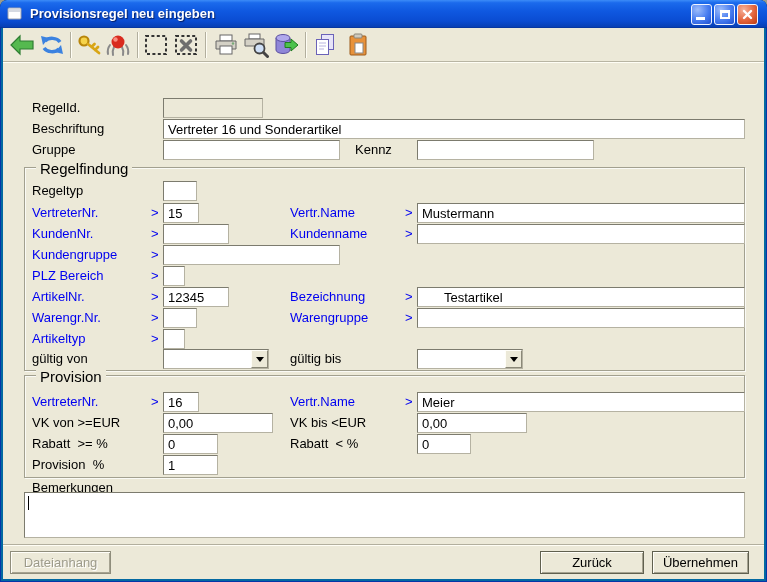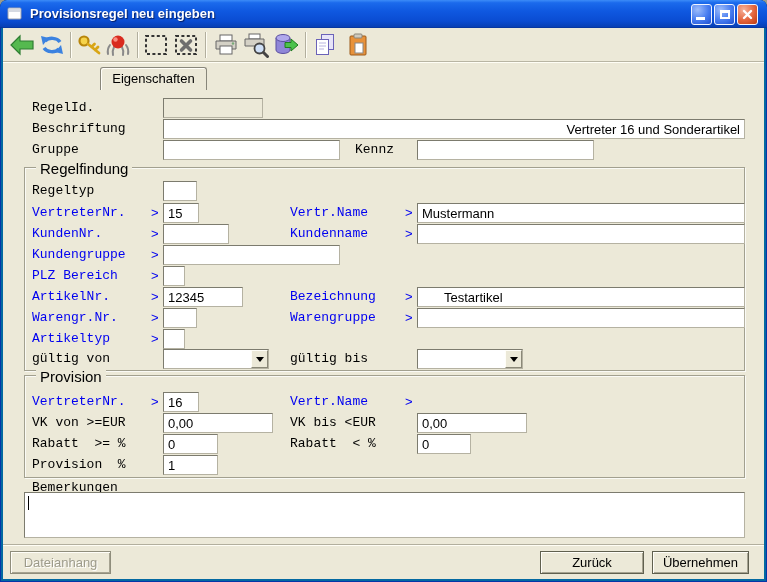--- a/index.html
+++ b/index.html
@@ -43,21 +43,21 @@
   .tsep { position:absolute; top:4px; width:1px; height:26px; background:#b2af9e; box-shadow:1px 0 0 #fffef5; }
 
   
   .tab { position:absolute; background:#ece9d8; border:1px solid #88867a; border-bottom:none;
     border-top-left-radius:3px; border-top-right-radius:3px;
     box-shadow:inset 1px 1px 0 #fffef8; font-size:13px; text-align:center; color:#000; }
   .tab-active { left:2px; top:36px; width:94px; height:26px; line-height:25px; z-index:2; }
   .tab-inactive { left:97px; top:39px; width:107px; height:23px; line-height:21px; }
 
   
-  .lbl { position:absolute; font-size:13px; line-height:20px; color:#000; white-space:pre;font-family:Liberation Mono, monospace; }
+  .lbl { position:absolute; font-size:13px; line-height:20px; color:#000; white-space:pre; }
   .blue { color:#0000f0; }
   .chev { position:absolute; font-size:13px; line-height:20px; color:#0000f0; cursor:pointer; }
   .tb-input {
     position:absolute; height:20px; background:#fff; color:#000;
     border:1px solid; border-color:#7c7b6e #b5b2a2 #b5b2a2 #7c7b6e;
     font:13px "Liberation Sans", sans-serif; padding:0 4px;
   }
   .num { text-align:left; padding-right:7px; }
   .dis { background:#ece9d8; }
 
@@ -184,26 +184,25 @@
       </span>
       <span class="tool" style="left:341px">
         <svg viewBox="0 0 26 26">
           <rect x="5" y="4" width="16" height="19" rx="1" fill="#e8923a" stroke="#9c5a1a"></rect>
           <rect x="9" y="2" width="8" height="4" rx="1" fill="#cfcabe" stroke="#8a8578"></rect>
           <rect x="10" y="11" width="8" height="10" fill="#fff" stroke="#888"></rect>
         </svg>
       </span>
     </div>
 
-    <div class="tab tab-inactive">Eigenschaften</div>
 
     <span class="lbl" style="left:29px;top:70px">RegelId.</span>
     <input class="tb-input dis" style="left: 160px; top: 70px; width: 100px;" disabled="" value="">
     <span class="lbl" style="left:29px;top:91px">Beschriftung</span>
-    <input class="tb-input" style="left: 160px; top: 91px; width: 582px; text-align: right;" value="Vertreter 16 und Sonderartikel">
+    <input class="tb-input" style="left: 160px; top: 91px; width: 582px;" value="Vertreter 16 und Sonderartikel">
     <span class="lbl" style="left:29px;top:112px">Gruppe</span>
     <input class="tb-input" style="left: 160px; top: 112px; width: 177px;" value="">
     <span class="lbl" style="left:352px;top:112px">Kennz</span>
     <input class="tb-input" style="left: 414px; top: 112px; width: 177px;" value="">
 
     <div class="groupbox" style="left:21px;top:139px;width:721px;height:204px">
       <span class="gb-title">Regelfindung</span>
     </div>
     <span class="lbl" style="left:29px;top:153px">Regeltyp</span>
     <input class="tb-input" style="left: 160px; top: 153px; width: 34px;" value="">
@@ -225,21 +224,21 @@
     <span class="lbl blue" style="left:29px;top:217px">Kundengruppe</span>
     <span class="chev" style="left:148px;top:217px">&gt;</span>
     <input class="tb-input" style="left: 160px; top: 217px; width: 177px;" value="">
 
     <span class="lbl blue" style="left:29px;top:238px">PLZ Bereich</span>
     <span class="chev" style="left:148px;top:238px">&gt;</span>
     <input class="tb-input" style="left: 160px; top: 238px; width: 22px;" value="">
 
     <span class="lbl blue" style="left:29px;top:259px">ArtikelNr.</span>
     <span class="chev" style="left:148px;top:259px">&gt;</span>
-    <input class="tb-input num" style="left: 160px; top: 259px; width: 80px;" value="12345">
+    <input class="tb-input num" style="left: 160px; top: 259px; width: 66px;" value="12345">
     <span class="lbl blue" style="left:287px;top:259px">Bezeichnung</span>
     <span class="chev" style="left:402px;top:259px">&gt;</span>
     <input class="tb-input" style="left: 414px; top: 259px; width: 328px; padding-left: 26px;" value="Testartikel">
 
     <span class="lbl blue" style="left:29px;top:280px">Warengr.Nr.</span>
     <span class="chev" style="left:148px;top:280px">&gt;</span>
     <input class="tb-input" style="left: 160px; top: 280px; width: 34px;" value="">
     <span class="lbl blue" style="left:287px;top:280px">Warengruppe</span>
     <span class="chev" style="left:402px;top:280px">&gt;</span>
     <input class="tb-input" style="left: 414px; top: 280px; width: 328px;" value="">
@@ -264,20 +263,21 @@
     </div>
 
     <div class="groupbox" style="left:21px;top:347px;width:721px;height:103px">
       <span class="gb-title">Provision</span>
     </div>
     <span class="lbl blue" style="left:29px;top:364px">VertreterNr.</span>
     <span class="chev" style="left:148px;top:364px">&gt;</span>
     <input class="tb-input num" style="left: 160px; top: 364px; width: 36px;" value="16">
     <span class="lbl blue" style="left:287px;top:364px">Vertr.Name</span>
     <span class="chev" style="left:402px;top:364px">&gt;</span>
+    <input class="tb-input" style="left: 414px; top: 364px; width: 328px;" value="Meier">
 
     <span class="lbl" style="left:29px;top:385px">VK von &gt;=EUR</span>
     <input class="tb-input num" style="left: 160px; top: 385px; width: 110px;" value="0,00">
     <span class="lbl" style="left:287px;top:385px">VK bis &lt;EUR</span>
     <input class="tb-input num" style="left: 414px; top: 385px; width: 110px;" value="0,00">
 
     <span class="lbl" style="left:29px;top:406px">Rabatt  &gt;= %</span>
     <input class="tb-input num" style="left: 160px; top: 406px; width: 55px; padding-right: 12px;" value="0">
     <span class="lbl" style="left:287px;top:406px">Rabatt  &lt; %</span>
     <input class="tb-input num" style="left: 414px; top: 406px; width: 54px; padding-right: 12px;" value="0">

